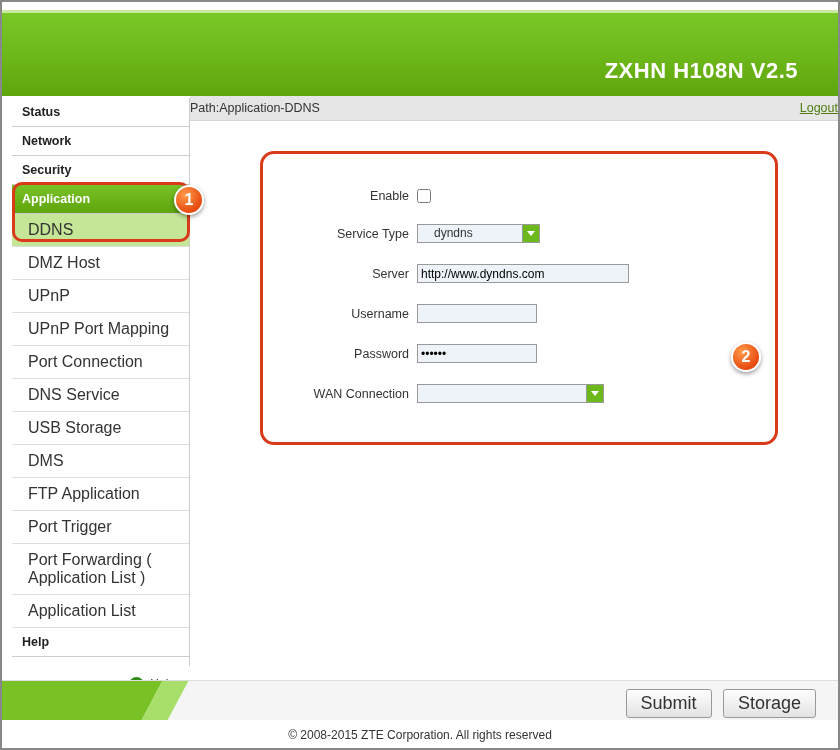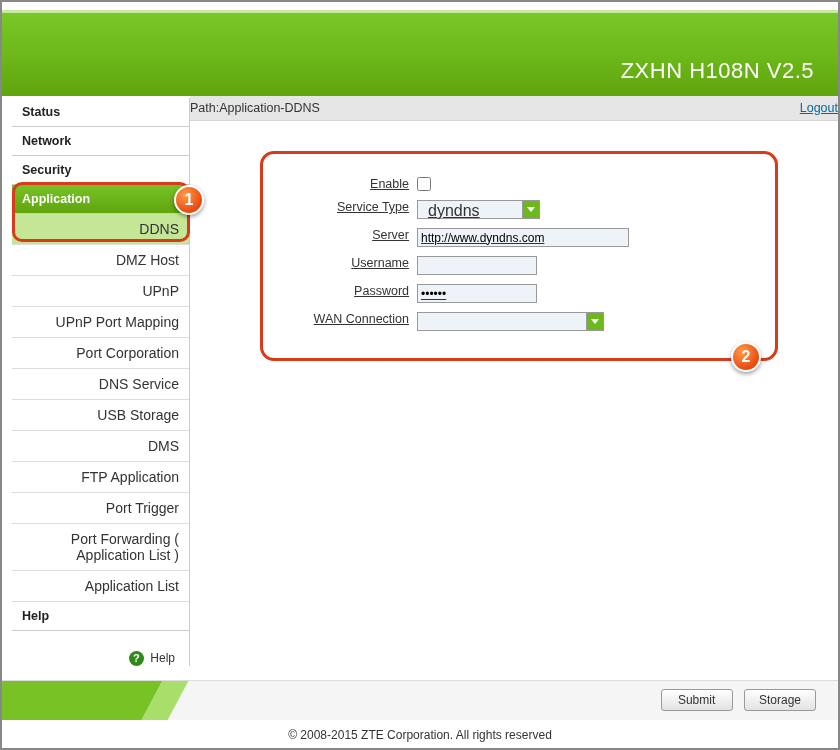--- a/index.html
+++ b/index.html
@@ -16,25 +16,25 @@
   }
   .header-band {
     height: 86px;
     background: linear-gradient(to bottom, #7ac728 0%, #6db81a 50%, #5fa50d 100%);
     position: relative;
     border-top: 3px solid #c9e8a0;
     margin-top: 8px;
   }
   .header-title {
     position: absolute;
-    right: 24px;
+    right: 40px;
     bottom: 12px;
     color: #fff;
     font-size: 22px;
-    font-weight: normal;
+    font-weight: bold;
     letter-spacing: 0.5px;
   }
   .main {
     display: flex;
     height: 570px;
   }
   .sidebar {
     width: 178px;
     margin-left: 10px;
     margin-top: 2px;
@@ -49,24 +49,23 @@
     cursor: pointer;
   }
   .side-top.active {
     background: linear-gradient(to bottom, #78c226 0%, #5fa50d 100%);
     color: #fff;
     position: relative;
   }
   .side-sub {
     padding: 7px 10px 7px 16px;
     border-bottom: 1px solid #ddd;
-    font-size: 14px;
+    font-size: 16px;
     color: #333;
     cursor: pointer;
-    text-align: right;
   }
   .side-sub.selected {
     background: #c4e696;
   }
   .help-area {
     text-align: right;
     padding: 20px 14px;
   }
   .help-icon {
     display: inline-block;
@@ -86,33 +85,32 @@
     position: relative;
   }
   .breadcrumb {
     background: #e6e6e6;
     padding: 5px 0;
     font-size: 12.5px;
     display: flex;
     justify-content: space-between;
     border-bottom: 1px solid #d5d5d5;
   }
-  .logout { text-decoration: underline; cursor: pointer; color: #0369a1; }
+  .logout { text-decoration: underline; cursor: pointer; color: #4d7c0f; }
   .form-panel {
     margin: 30px 60px 20px 70px;
     border: 3px solid #d83a1a;
     border-radius: 14px;
     padding: 14px 24px 18px 24px;
     position: relative;
   }
   .form-row {
     display: flex;
-    align-items: flex-start;
-    margin: 9px 0;
-    text-decoration: underline;
+    align-items: center;
+    margin: 21px 0;
   }
   .form-label {
     width: 130px;
     text-align: right;
     padding-right: 8px;
     font-size: 12.5px;
   }
   .form-row input[type="text"],
   .form-row input[type="password"] {
     border: 1px solid #999;
@@ -123,21 +121,21 @@
   }
   .inp-sm { width: 120px; }
   .inp-lg { width: 212px; }
   .select-box {
     display: inline-flex;
     align-items: stretch;
     border: 1px solid #999;
     background: #eef3f9;
     height: 19px;
   }
-  .select-box .sel-text { padding: 1px 10px; font-size: 16px; min-width: 104px; }
+  .select-box .sel-text { padding: 1px 16px; font-size: 12px; min-width: 104px; }
   .select-box.wide .sel-text { min-width: 168px; }
   .sel-btn {
     width: 17px;
     background: #6db81a;
     border-left: 1px solid #999;
     display:flex; align-items:center; justify-content:center;
   }
   .sel-btn::after {
     content:"";
     border-left:4px solid transparent;
@@ -196,21 +194,21 @@
     position: absolute;
     right: 22px; top: 8px;
   }
   .btn {
     display: inline-block;
     min-width: 72px;
     padding: 3px 14px;
     background: linear-gradient(#fff,#e2e2e2);
     border: 1px solid #999;
     border-radius: 3px;
-    font-size: 12px;
+    font-size: 18px;
     text-align: center;
     cursor: pointer;
     margin-left: 8px;
   }
   .copyright {
     position: absolute;
     left: 0; right: 0; bottom: 6px;
     text-align: center;
     font-size: 12px;
     color: #333;
@@ -231,21 +229,21 @@
   <div class="sidebar">
     <div class="side-top">Status</div>
     <div class="side-top">Network</div>
     <div class="side-top">Security</div>
     <div class="side-top active">Application</div>
 
     <div class="side-sub selected">DDNS</div>
     <div class="side-sub">DMZ Host</div>
     <div class="side-sub">UPnP</div>
     <div class="side-sub">UPnP Port Mapping</div>
-    <div class="side-sub">Port Corporation</div>
+    <div class="side-sub">Port Connection</div>
     <div class="side-sub">DNS Service</div>
     <div class="side-sub">USB Storage</div>
     <div class="side-sub">DMS</div>
     <div class="side-sub">FTP Application</div>
     <div class="side-sub">Port Trigger</div>
     <div class="side-sub">Port Forwarding ( Application List )</div>
     <div class="side-sub">Application List</div>
 
     <div class="side-top">Help</div>
 

